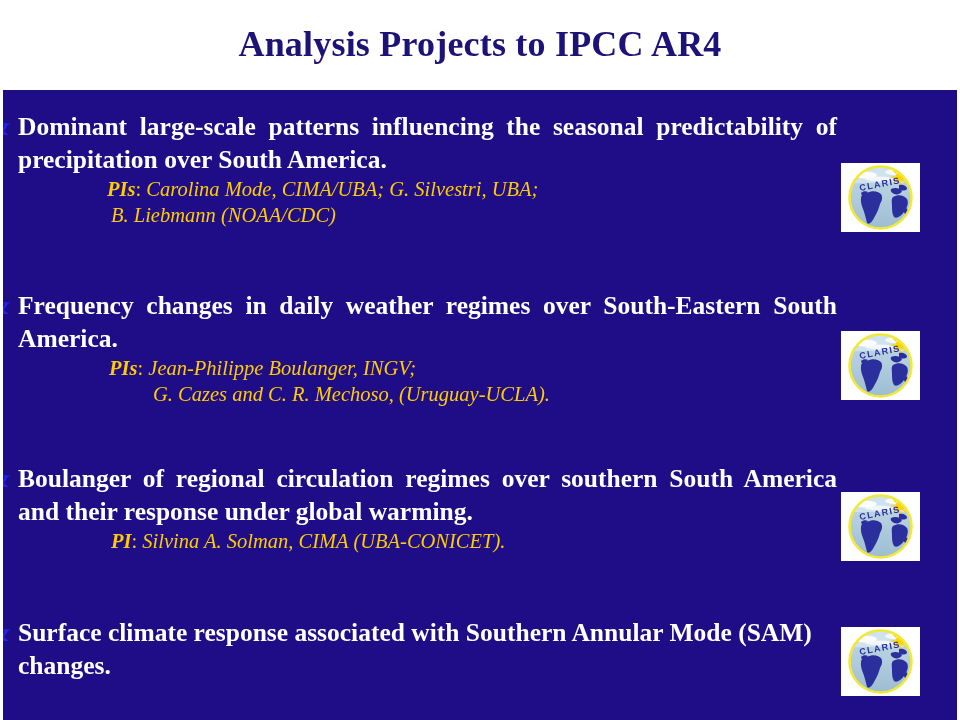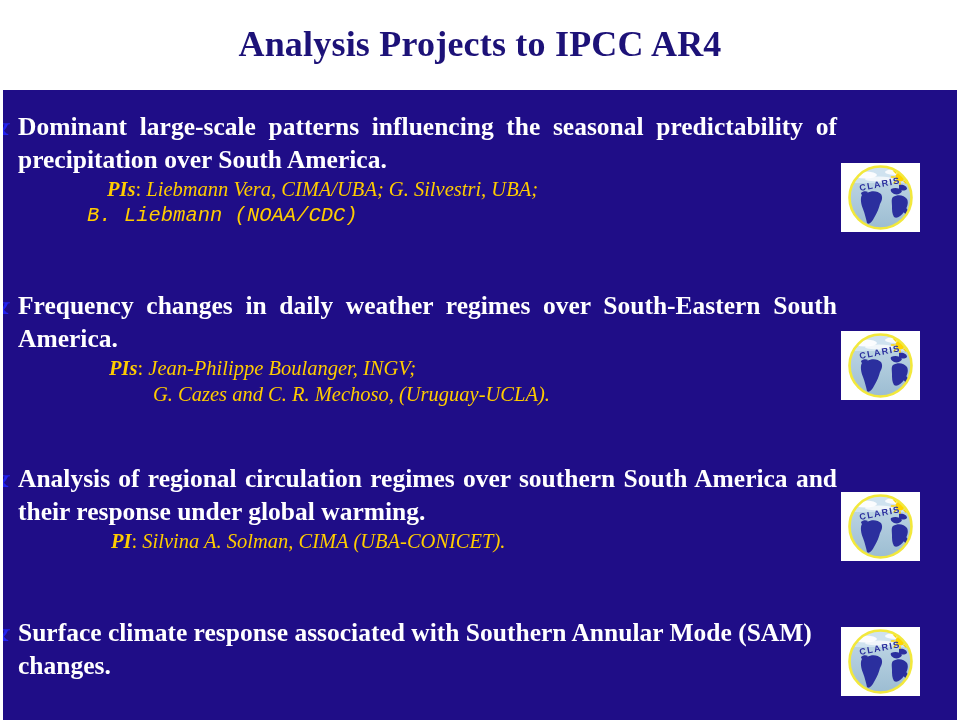--- a/index.html
+++ b/index.html
@@ -113,21 +113,21 @@
   .pis .lab {
     font-weight: bold;
     font-style: italic;
   }
   .pis .sep { font-weight: normal; font-style: normal; }
   .pis-line-1 { padding-left: 110px; }
   .pis-line-2 { padding-left: 150px; }
 
   
   .b1 .pis-line-1 { padding-left: 104px; }
-  .b1 .pis-line-2 { padding-left: 84px; font-family: Liberation Mono, monospace; }
+  .b1 .pis-line-2 { padding-left: 108px; }
   .b2 .pis-line-1 { padding-left: 106px; }
   .b2 .pis-line-2 { padding-left: 150px; font-style: italic; }
   .b3 .pis-line-1 { padding-left: 108px; }
   .b4 .pis-line-1 { padding-left: 114px; }
 
   
   .logo {
     position: absolute;
     width: 79px;
     height: 69px;
@@ -142,32 +142,32 @@
 
   <div id="title-band">
     <div id="title-text">Analysis Projects to IPCC AR4</div>
   </div>
   <div id="title-rule"></div>
 
   <div id="body-panel">
 
     <div class="block b1" style="top:20px;">
       <p class="headline"><span class="bullet">&amp;</span><span>Dominant large-scale patterns influencing the seasonal predictability of precipitation over South America.</span></p>
-      <p class="pis pis-line-1"><span class="lab">PIs</span><span class="sep">:</span><span> Liebmann Vera, CIMA/UBA; G. Silvestri, UBA;</span></p>
+      <p class="pis pis-line-1"><span class="lab">PIs</span><span class="sep">:</span><span> Carolina Mode, CIMA/UBA; G. Silvestri, UBA;</span></p>
       <p class="pis pis-line-2"><span>B. Liebmann (NOAA/CDC)</span></p>
     </div>
 
     <div class="block b2" style="top:199px;">
       <p class="headline"><span class="bullet">&amp;</span><span>Frequency changes in daily weather regimes over South-Eastern South America.</span></p>
       <p class="pis pis-line-1"><span class="lab">PIs</span><span class="sep">:</span><span> Jean-Philippe Boulanger, INGV;</span></p>
       <p class="pis pis-line-2"><span>G. Cazes and C. R. Mechoso, (Uruguay-UCLA).</span></p>
     </div>
 
     <div class="block b3" style="top:372px;">
-      <p class="headline"><span class="bullet">&amp;</span><span>Analysis of regional circulation regimes over southern South America and their response under global warming.</span></p>
+      <p class="headline"><span class="bullet">&amp;</span><span>Boulanger of regional circulation regimes over southern South America and their response under global warming.</span></p>
       <p class="pis pis-line-1"><span class="lab">PI</span><span class="sep">:</span><span> Silvina A. Solman, CIMA (UBA-CONICET).</span></p>
     </div>
 
     <div class="block b4" style="top:498px;margin-top:28px;">
       <p class="headline nojustify"><span class="bullet">&amp;</span><span>Surface climate response associated with Southern Annular Mode (SAM) changes.</span></p>
     </div>
 
     <div class="logo" style="left:838px; top:73px;">
       <svg width="79" height="69" viewBox="0 0 79 69" xmlns="http://www.w3.org/2000/svg" aria-hidden="true">
         <defs>

